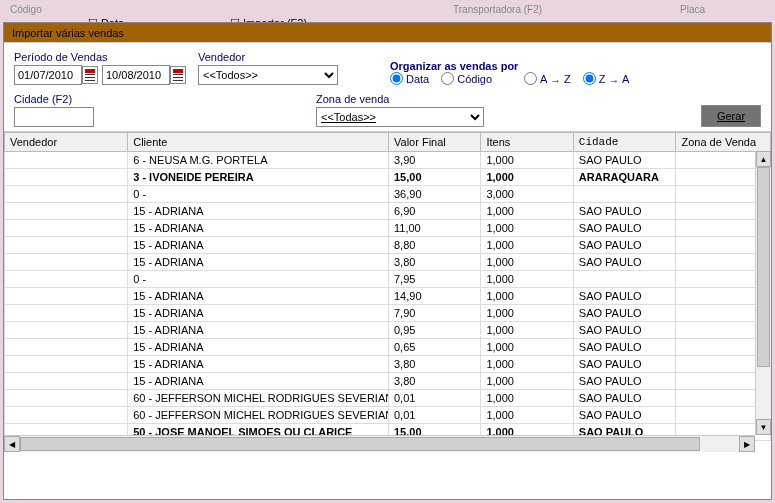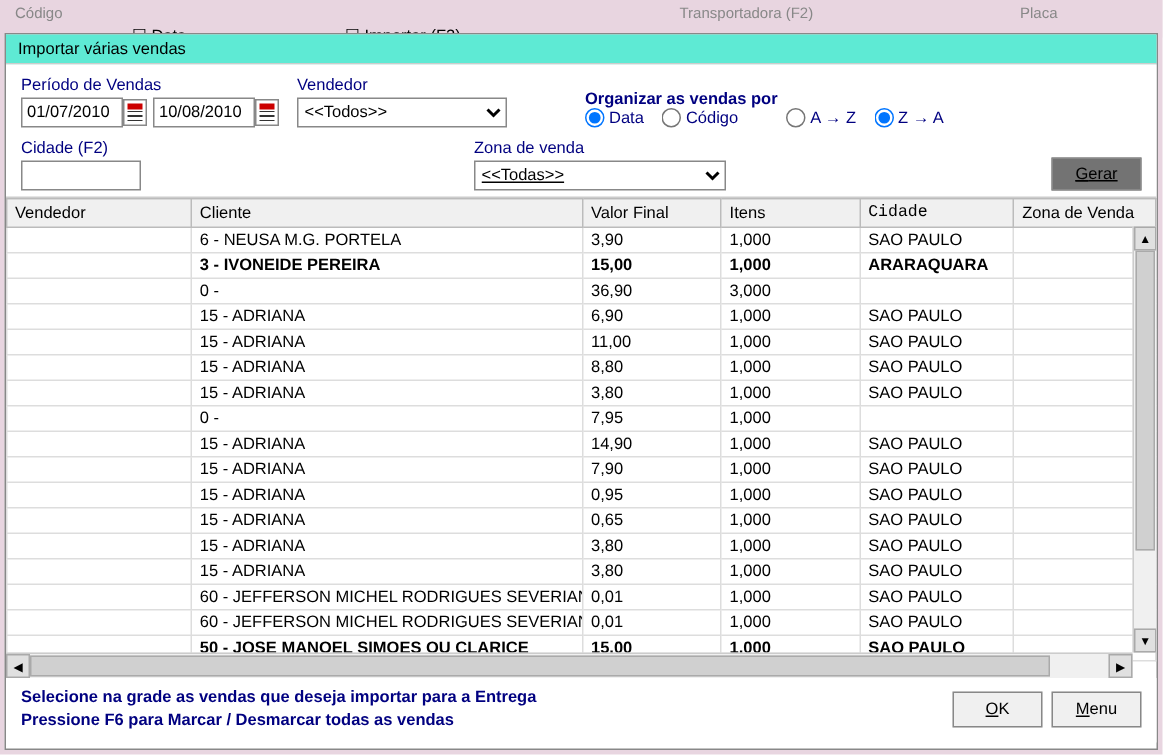--- a/index.html
+++ b/index.html
@@ -1,21 +1,21 @@
 <!DOCTYPE html>
 <html><head>
 <meta charset="utf-8">
 <style>
 * { box-sizing: border-box; margin: 0; padding: 0; }
 body { font-family: Tahoma, Arial, sans-serif; font-size: 11px; background: #e8d5e0; width: 775px; height: 503px; overflow: hidden; position: relative; }
 .bg-top { position: absolute; top: 0; left: 0; right: 0; height: 25px; background: #e8d5e0; }
 .bg-label { position: absolute; top: 4px; font-size: 10px; color: #888; }
 .bg-chk { position: absolute; top: 17px; font-size: 11px; }
 .dialog { position: absolute; top: 22px; left: 3px; right: 3px; bottom: 3px; background: #fff; border: 1px solid #888; }
-.title-bar { background: #5eead4; border-bottom: 1px solid #ccc; padding: 4px 8px; font-size: 11px; height: 20px; }
+.title-bar { background: #a16207; border-bottom: 1px solid #ccc; padding: 4px 8px; font-size: 11px; height: 20px; }
 .panel { padding: 8px 10px 4px 10px; border-bottom: 1px solid #ccc; background: #fff; }
 .lbl { color: #000080; font-size: 11px; display: block; margin-bottom: 2px; }
 .lbl-bold { color: #000080; font-weight: bold; font-size: 11px; }
 .row1 { display: flex; gap: 12px; align-items: flex-end; margin-bottom: 8px; }
 .field-group { display: flex; flex-direction: column; }
 .date-inputs { display: flex; gap: 4px; }
 .date-input { display: flex; align-items: center; }
 .date-input input { width: 68px; height: 20px; border: 1px solid #888; padding: 0 3px; font-size: 11px; font-family: inherit; }
 .cal-icon { width: 16px; height: 18px; display: inline-block; background: #fff; border: 1px solid #888; position: relative; cursor: pointer; }
 .cal-icon::before { content: ''; position: absolute; top: 2px; left: 2px; right: 2px; height: 4px; background: #c00; }
@@ -286,23 +286,13 @@
       <div class="scroll-thumb-v"></div>
       <div class="scroll-down">▼</div>
     </div>
     <div class="scrollbar-h">
       <div class="scroll-left">◀</div>
       <div class="scroll-thumb-h"></div>
       <div class="scroll-right">▶</div>
     </div>
   </div>
 
-  <div class="footer">
-    <div class="footer-text">
-      <div>Selecione na grade as vendas que deseja importar para a Entrega</div>
-      <div>Pressione F6 para Marcar / Desmarcar todas as vendas</div>
-    </div>
-    <div class="footer-btns">
-      <button class="u">OK</button>
-      <button class="u">Menu</button>
-    </div>
-  </div>
 </div>
 
 </body></html>

